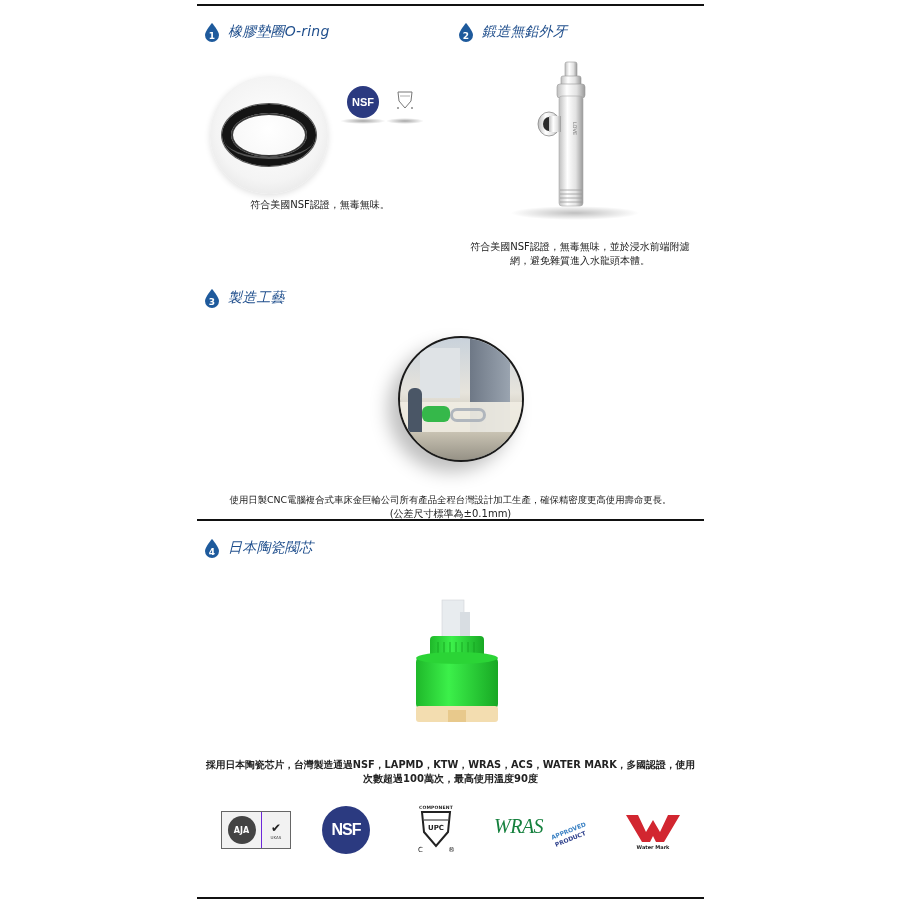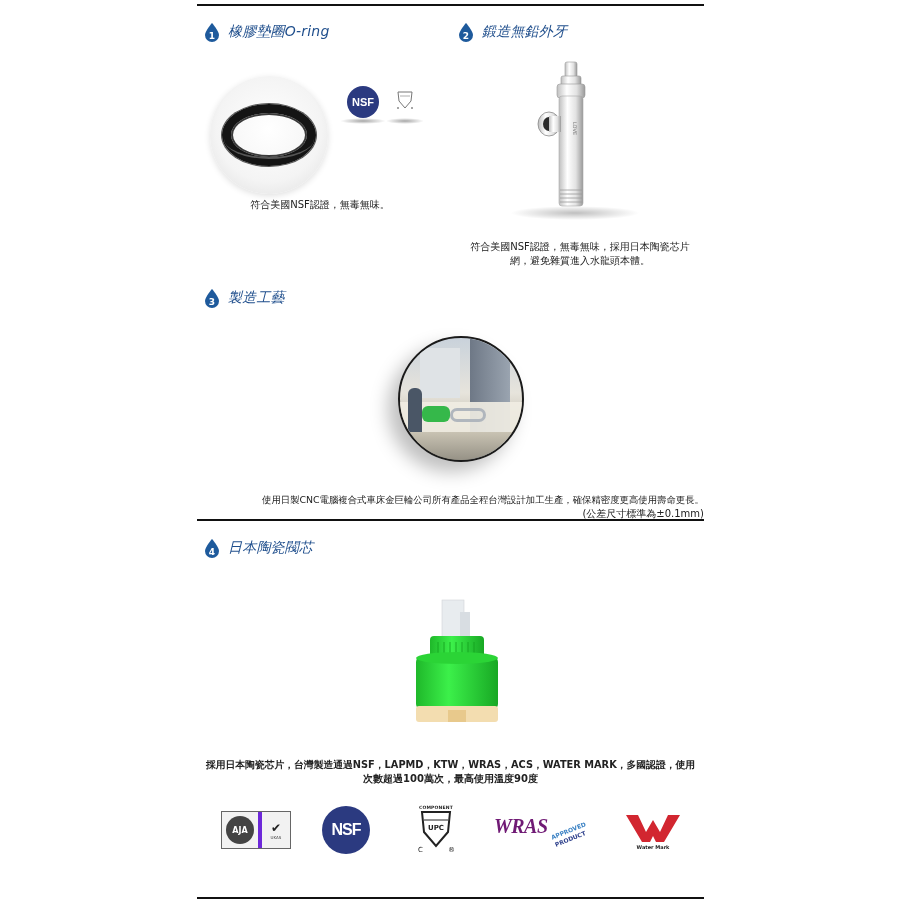--- a/index.html
+++ b/index.html
@@ -109,21 +109,21 @@
   <text x="38" y="62" font-size="5" fill="#777" transform="rotate(90 38 62)" font-family="DejaVu Sans, sans-serif">LOVE</text>
   <g stroke="#9a9a9a" stroke-width="0.8">
     <line x1="25" y1="130" x2="47" y2="130"></line>
     <line x1="25" y1="134" x2="47" y2="134"></line>
     <line x1="25" y1="138" x2="47" y2="138"></line>
     <line x1="25" y1="142" x2="47" y2="142"></line>
   </g>
 </svg>
 
 <div class="caption" style="left:452px; top:240px; width:256px;">
-  <div>符合美國NSF認證，無毒無味，採用日本陶瓷芯片</div>
+  <div>符合美國NSF認證，無毒無味，並於浸水前端附濾</div>
   <div>網，避免雜質進入水龍頭本體。</div>
 </div>
 
 <div class="heading" style="left:204px; top:288px;">
   <span class="drop">
     <svg viewBox="0 0 16 20">
         <path d="M8 1 C8 1 1 9 1 13 A7 7 0 0 0 15 13 C15 9 8 1 8 1 Z" fill="#1e5a9c"></path>
         <text x="8" y="16.5" font-size="9" font-weight="bold" fill="#fff" text-anchor="middle" font-family="DejaVu Sans, sans-serif">3</text>
       </svg>
   </span>
@@ -133,21 +133,21 @@
 <div class="factory">
   <div class="pane" style="left:70px; top:0; width:40px; height:126px; background: linear-gradient(90deg,#6e7886,#9aa4b0);"></div>
   <div class="pane" style="left:20px; top:10px; width:40px; height:50px; background:#dfe3e6;"></div>
   <div class="pane" style="left:0; top:64px; width:126px; height:30px; background:#f1ede3; opacity:0.9;"></div>
   <div class="pane" style="left:22px; top:68px; width:28px; height:16px; border-radius:6px; background:#35b84a;"></div>
   <div class="pane" style="left:8px; top:50px; width:14px; height:50px; border-radius:6px; background:#4a5666;"></div>
   <div class="pane" style="left:50px; top:70px; width:36px; height:14px; border-radius:7px; border:3px solid #b0b6bd; background:transparent;"></div>
   <div class="pane" style="left:0; top:94px; width:126px; height:32px; background: linear-gradient(180deg,#c9c3b3,#8f8b80);"></div>
 </div>
 
-<div class="caption" style="left:197px; top:493px; width:507px;text-align:right;">
+<div class="caption" style="left:197px; top:493px; width:507px;">
   <div style="font-size:9.4px; white-space:nowrap;">使用日製CNC電腦複合式車床金巨輪公司所有產品全程台灣設計加工生產，確保精密度更高使用壽命更長。</div>
   <div>(公差尺寸標準為±0.1mm)</div>
 </div>
 
 <div class="rule" style="top:519px;"></div>
 
 <div class="heading" style="left:204px; top:538px;">
   <span class="drop">
     <svg viewBox="0 0 16 20">
         <path d="M8 1 C8 1 1 9 1 13 A7 7 0 0 0 15 13 C15 9 8 1 8 1 Z" fill="#1e5a9c"></path>
@@ -182,21 +182,21 @@
   <rect x="4" y="108" width="82" height="16" rx="3" fill="#f3ddb0"></rect>
   <rect x="36" y="112" width="18" height="12" fill="#e8c98c"></rect>
 </svg>
 
 <div class="caption" style="left:197px; top:758px; width:507px;font-weight:bold;">
   <div style="font-size:9.8px; white-space:nowrap;">採用日本陶瓷芯片，台灣製造通過NSF，LAPMD，KTW，WRAS，ACS，WATER MARK，多國認證，使用</div>
   <div>次數超過100萬次，最高使用溫度90度</div>
 </div>
 
 <div class="cert" style="left:221px; top:811px; width:70px; height:38px; border:1px solid #666; background:#f2f2f2; display:flex;">
-  <div style="width:40px; height:36px; border-right:4px solid #6d28d9; display:flex; align-items:center; justify-content:center;">
+  <div style="width:40px; height:36px; border-right:1px solid #6d28d9; display:flex; align-items:center; justify-content:center;">
     <div style="width:28px; height:28px; border-radius:50%; background:#444; color:#fff; font-size:8px; font-weight:bold; display:flex; align-items:center; justify-content:center;">AJA</div>
   </div>
   <div style="flex:1; display:flex; flex-direction:column; align-items:center; justify-content:center;">
     <span style="font-size:12px; color:#222;">✔</span>
     <span style="font-size:4px; color:#444;">UKAS</span>
   </div>
 </div>
 
 <div class="cert" style="left:322px; top:806px; width:48px; height:48px; border-radius:50%; background:#2b3a80; color:#fff; font-family:'Liberation Sans',sans-serif; font-weight:bold; font-size:16px; display:flex; align-items:center; justify-content:center; letter-spacing:-1px;">NSF</div>
 
@@ -205,21 +205,21 @@
   <svg viewBox="0 0 48 44" width="48" height="44" style="display:block;">
     <path d="M10 2 L38 2 L36 22 L24 36 L12 22 Z" fill="#fff" stroke="#222" stroke-width="2"></path>
     <path d="M12 10 L36 10" stroke="#222" stroke-width="1"></path>
     <text x="24" y="20" font-size="7" text-anchor="middle" fill="#222" font-family="DejaVu Sans, sans-serif" font-weight="bold">UPC</text>
     <text x="6" y="42" font-size="7" fill="#222" font-family="DejaVu Sans, sans-serif">C</text>
     <text x="36" y="42" font-size="7" fill="#222" font-family="DejaVu Sans, sans-serif">®</text>
   </svg>
 </div>
 
 <div class="cert" style="left:494px; top:815px; width:100px; height:36px;">
-  <span style="position:absolute; left:0; top:0; font-family:'Liberation Serif',serif; font-style:italic; font-weight:bold; font-size:20px; color:#701a75; letter-spacing:-0.5px;">WRAS</span>
+  <span style="position:absolute; left:0; top:0; font-family:'Liberation Serif',serif; font-style:italic; font-weight:normal; font-size:20px; color:#15803d; letter-spacing:-0.5px;">WRAS</span>
   <span style="position:absolute; left:56px; top:12px; font-size:6px; font-weight:bold; color:#3b82c4; transform:rotate(-22deg); white-space:nowrap;">APPROVED</span>
   <span style="position:absolute; left:60px; top:20px; font-size:6px; font-weight:bold; color:#2a3d8a; transform:rotate(-22deg); white-space:nowrap;">PRODUCT</span>
 </div>
 
 <div class="cert" style="left:624px; top:812px; width:58px; height:40px;">
   <svg viewBox="0 0 58 32" width="58" height="32" style="display:block;">
     <path d="M2 3 L14 3 L22 20 L29 8 L36 20 L44 3 L56 3 L40 30 L32 30 L29 24 L26 30 L18 30 Z" fill="#d22630"></path>
   </svg>
   <div style="font-size:5px; font-weight:bold; color:#222; text-align:center;">Water Mark</div>
 </div>

